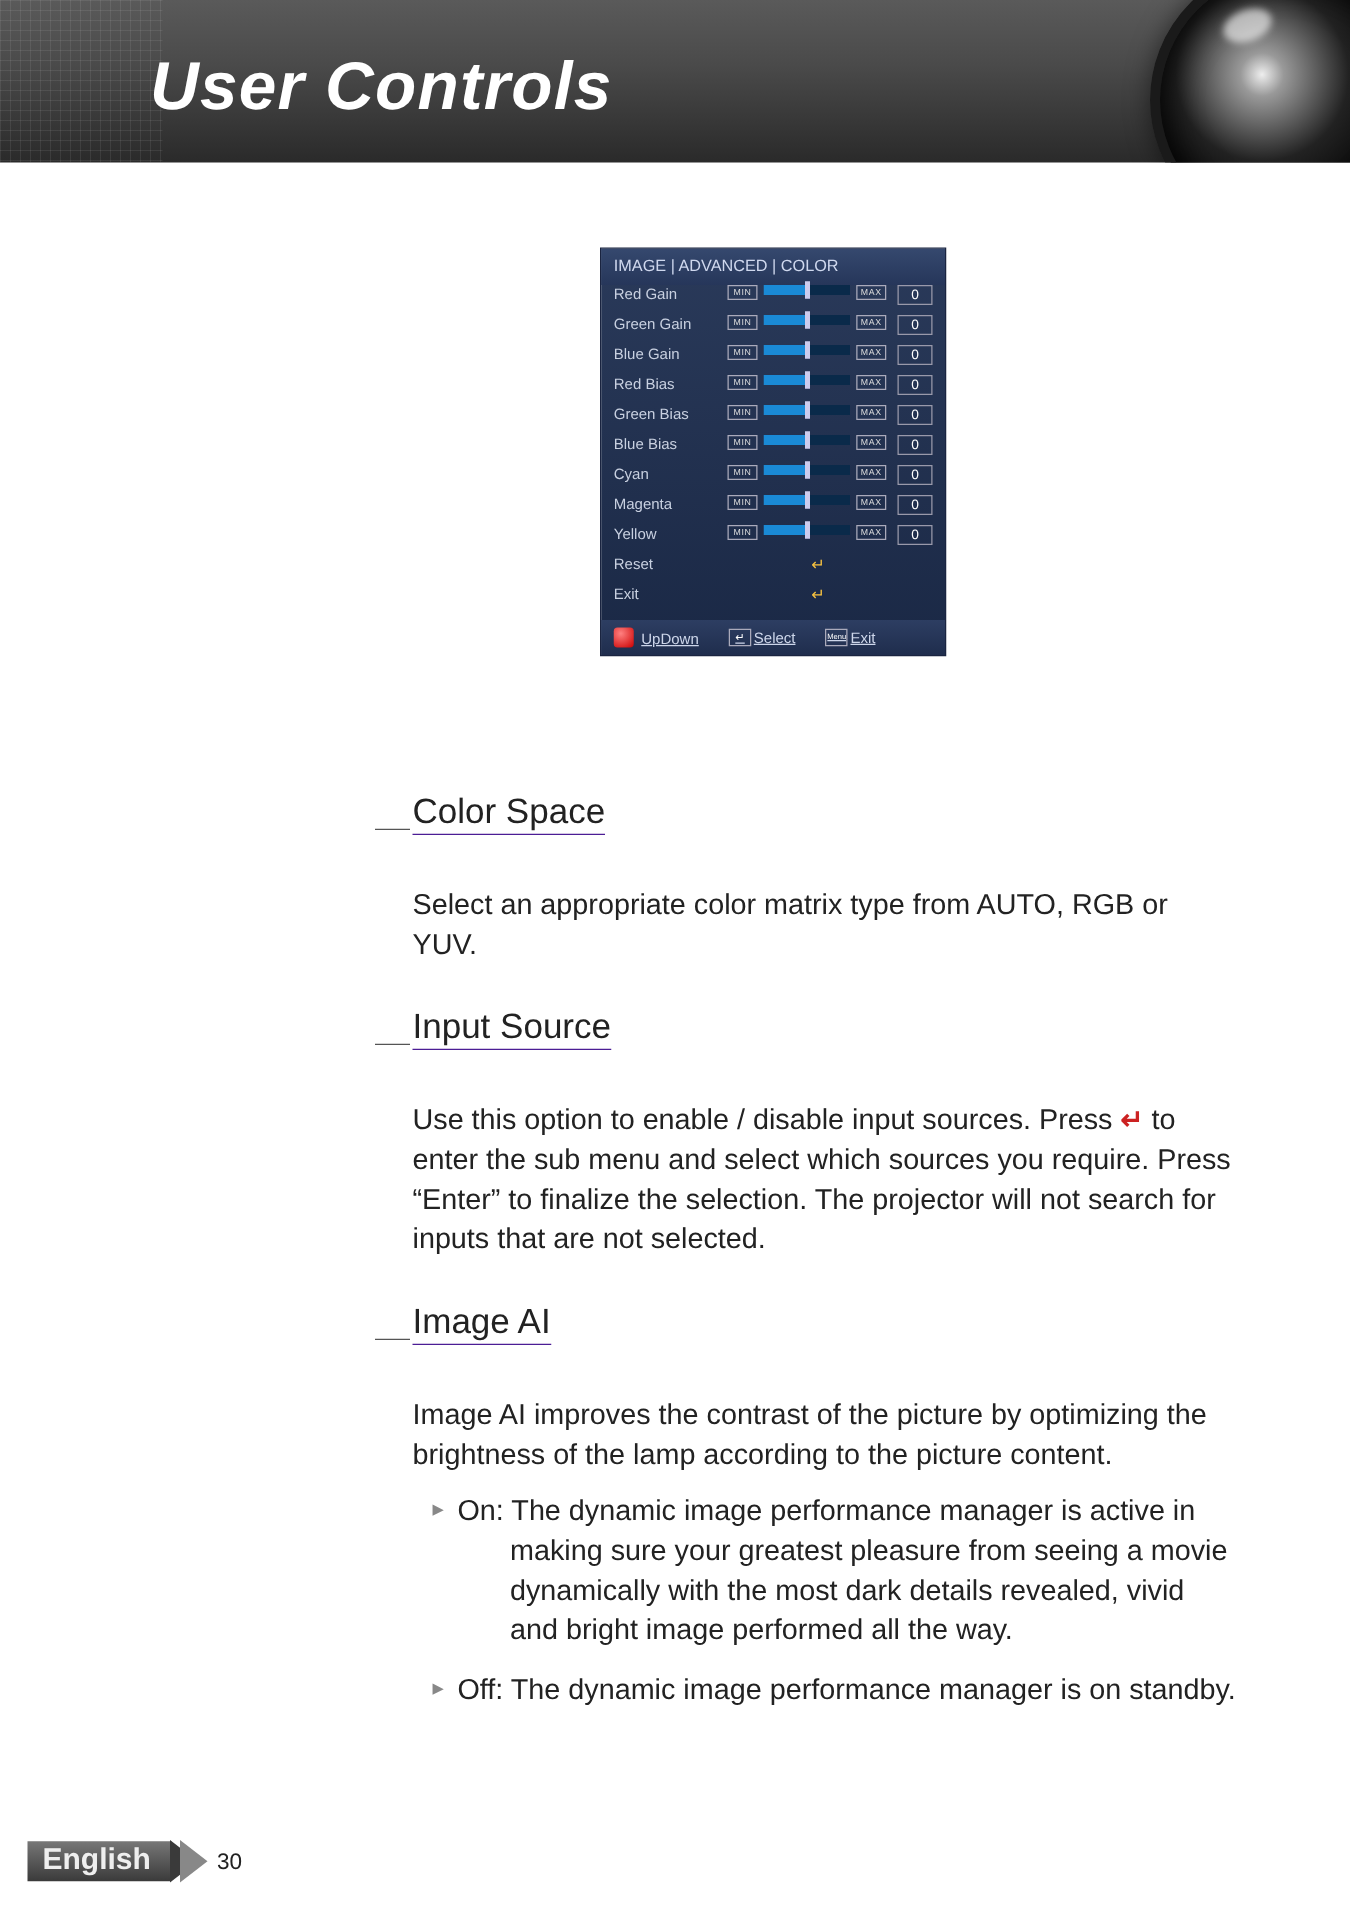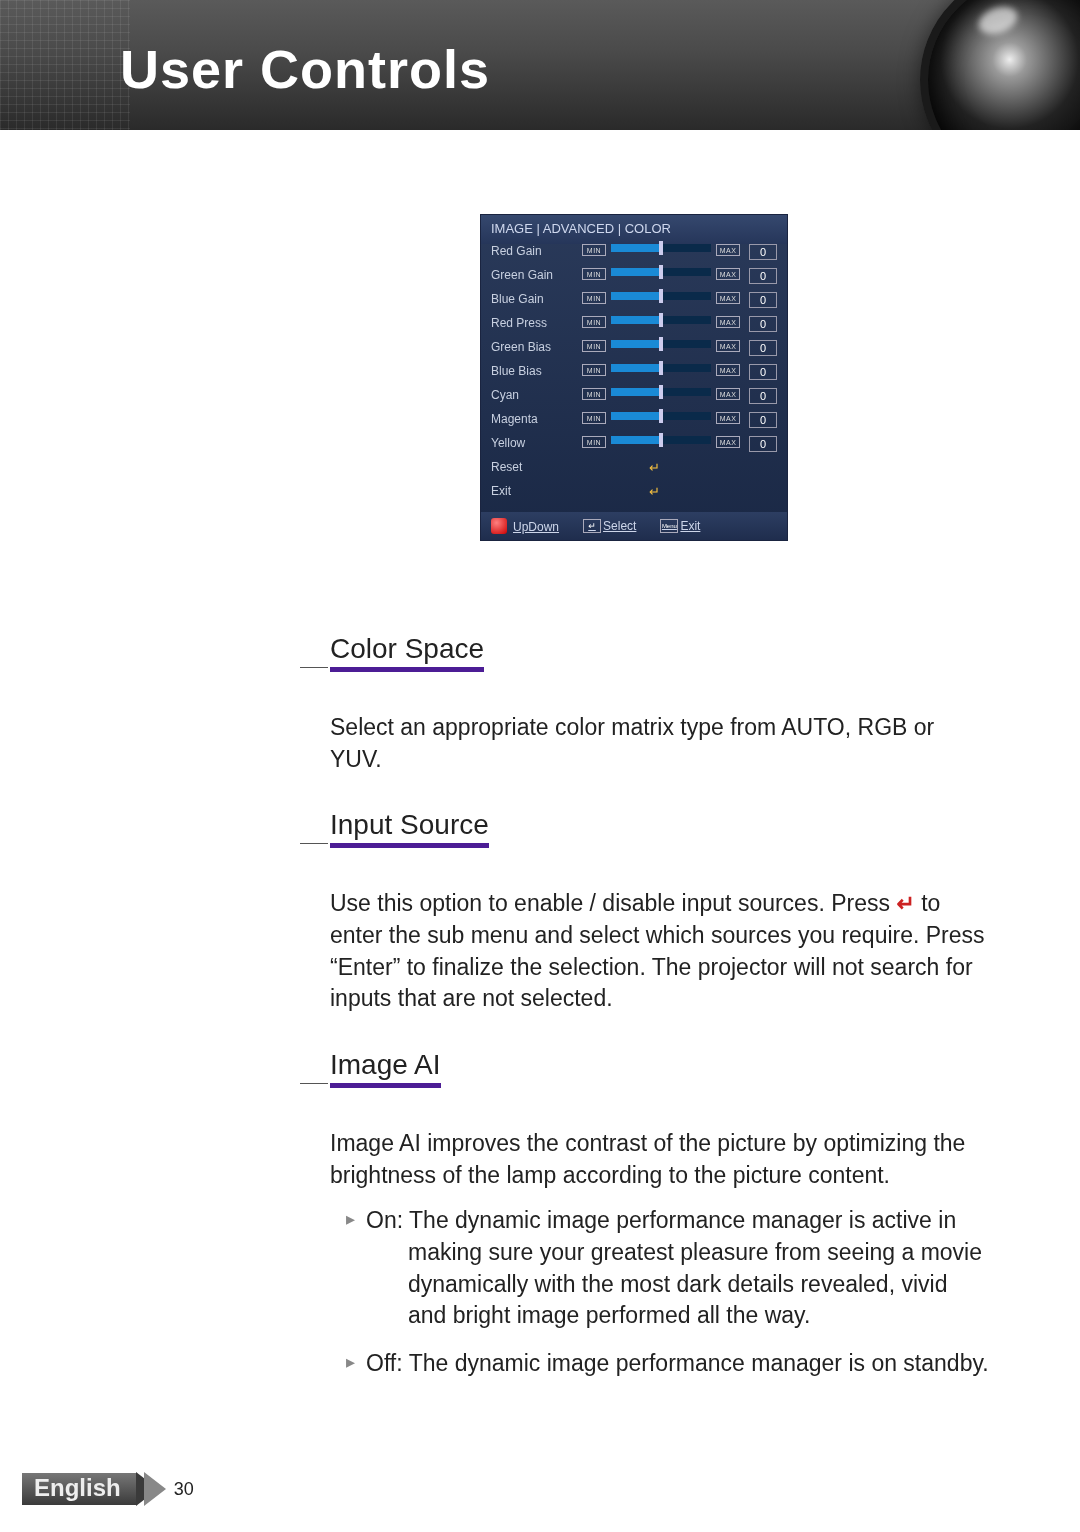--- a/index.html
+++ b/index.html
@@ -24,20 +24,21 @@
     background-image:
       repeating-linear-gradient(to right, rgba(255,255,255,0.08) 0 1px, transparent 1px 8px),
       repeating-linear-gradient(to bottom, rgba(255,255,255,0.08) 0 1px, transparent 1px 8px);
   }
   .header-title {
     position: absolute;
     left: 120px;
     top: 38px;
     font-size: 54px;
     font-weight: bold;
+    font-style: italic;
     color: #fff;
     letter-spacing: 1px;
   }
   .lens {
     position: absolute;
     right: -60px;
     top: -30px;
     width: 220px;
     height: 220px;
     border-radius: 50%;
@@ -54,26 +55,25 @@
     border-radius: 50%;
     transform: rotate(-20deg);
     filter: blur(3px);
   }
 
   
   .osd {
     position: absolute;
     top: 198px;
     left: 480px;
-    width: 308px;
+    width: 277px;
     background: linear-gradient(to bottom, #2a3a5a, #1a2845);
     border: 1px solid #1a2440;
     font-size: 12px;
     color: #d0d8e8;
-    margin-top: 16px;
   }
   .osd-title {
     padding: 6px 10px 8px;
     font-size: 13px;
     color: #cfd8ee;
     background: linear-gradient(to bottom, #35486e, #26365a);
   }
   .osd-rows { padding: 0 10px 4px; }
   .osd-row {
     display: flex;
@@ -174,21 +174,21 @@
   .lead-line {
     flex: 0 0 28px;
     height: 1px;
     background: #555;
     margin-right: 2px;
     margin-bottom: 4px;
   }
   .section-title {
     font-size: 28px;
     color: #222;
-    border-bottom: 5px solid #4c1d95;
+    border-bottom: 1px solid #4c1d95;
     padding-bottom: 2px;
     line-height: 1.1;
   }
   .para {
     font-size: 23px;
     line-height: 1.38;
     color: #222;
     margin-left: 30px;
     margin-top: 40px;
   }
@@ -285,21 +285,21 @@
     <div class="osd-row">
       <span class="osd-label">Blue Gain</span>
       <span class="minmax">MIN</span>
       <span class="slider-track">
           <span class="slider-thumb"></span>
         </span>
       <span class="minmax">MAX</span>
       <span class="osd-val">0</span>
     </div>
     <div class="osd-row">
-      <span class="osd-label">Red Press</span>
+      <span class="osd-label">Red Bias</span>
       <span class="minmax">MIN</span>
       <span class="slider-track">
           <span class="slider-thumb"></span>
         </span>
       <span class="minmax">MAX</span>
       <span class="osd-val">0</span>
     </div>
     <div class="osd-row">
       <span class="osd-label">Green Bias</span>
       <span class="minmax">MIN</span>

